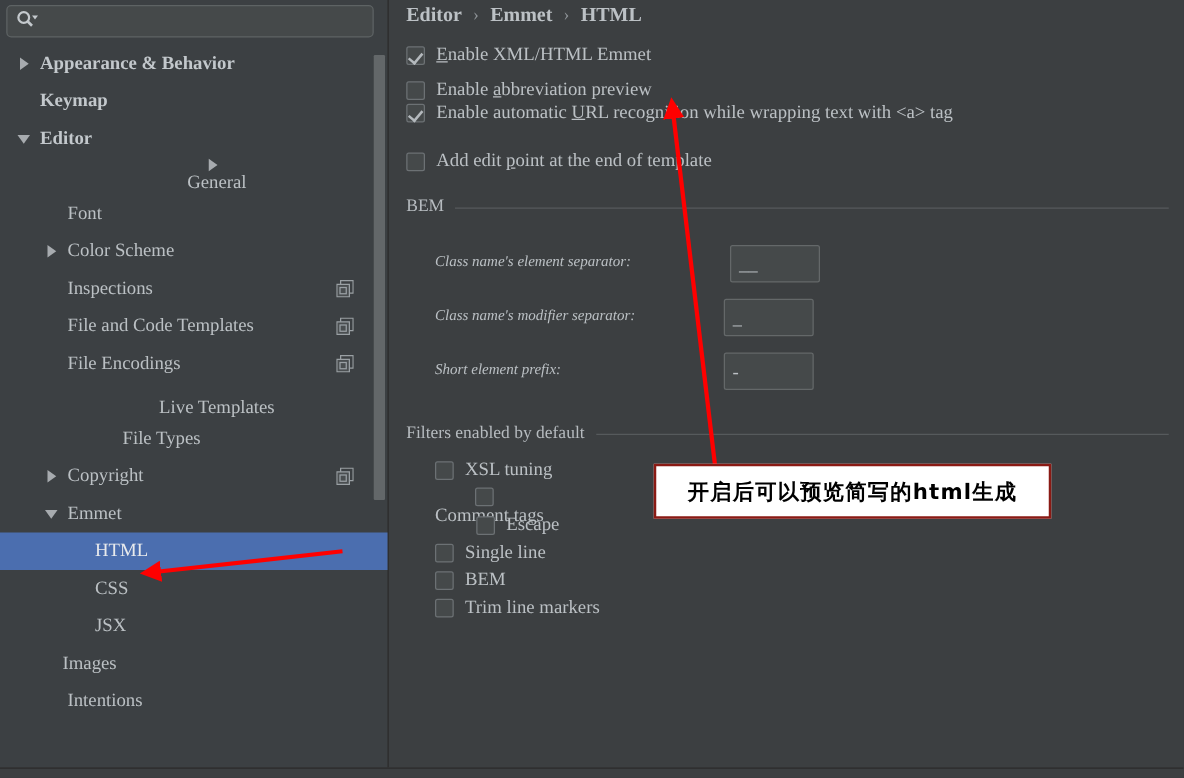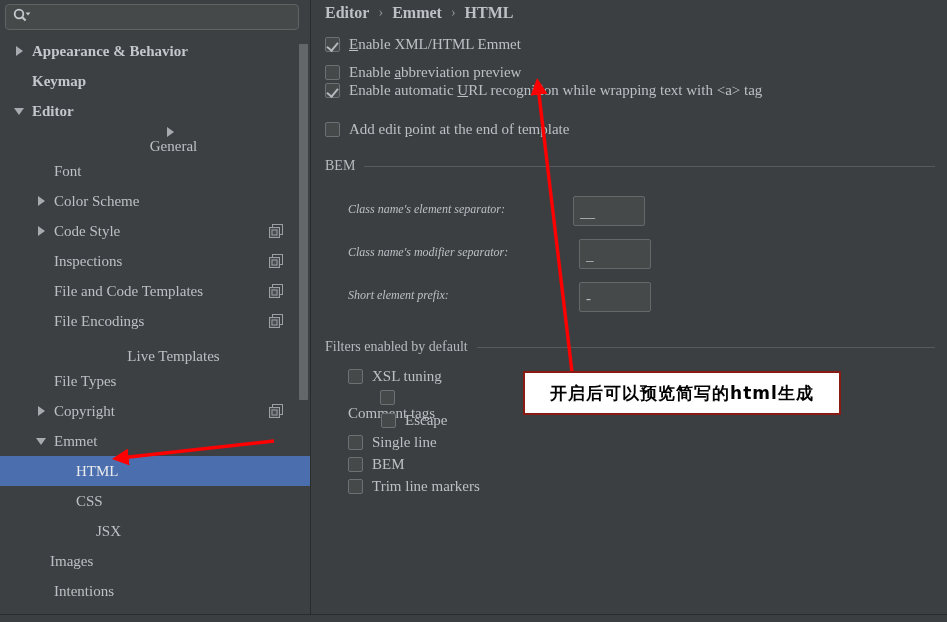--- a/index.html
+++ b/index.html
@@ -282,29 +282,20 @@
         </div>
         <div class="tree-row" style="padding-left: 36px;">
           <span class="tw"></span>
           <span class="tree-label">Font</span>
         </div>
         <div class="tree-row" style="padding-left: 36px;">
           <span class="tw collapsed"></span>
           <span class="tree-label">Color Scheme</span>
         </div>
         <div class="tree-row" style="padding-left: 36px;">
-          <span class="tw collapsed"></span>
-          <span class="tree-label">Code Style</span>
-          <span class="copy-icon"><svg width="14" height="14" viewBox="0 0 14 14">
-              <rect x="3.5" y="0.5" width="10" height="10" fill="none" stroke="#9aa0a4"></rect>
-              <rect x="0.5" y="3.5" width="10" height="10" fill="#4a4e50" stroke="#9aa0a4"></rect>
-              <rect x="3" y="6" width="5" height="5" fill="none" stroke="#9aa0a4"></rect>
-            </svg></span>
-        </div>
-        <div class="tree-row" style="padding-left: 36px;">
           <span class="tw"></span>
           <span class="tree-label">Inspections</span>
           <span class="copy-icon"><svg width="14" height="14" viewBox="0 0 14 14">
               <rect x="3.5" y="0.5" width="10" height="10" fill="none" stroke="#9aa0a4"></rect>
               <rect x="0.5" y="3.5" width="10" height="10" fill="#4a4e50" stroke="#9aa0a4"></rect>
               <rect x="3" y="6" width="5" height="5" fill="none" stroke="#9aa0a4"></rect>
             </svg></span>
         </div>
         <div class="tree-row" style="padding-left: 36px;">
           <span class="tw"></span>
@@ -321,21 +312,21 @@
           <span class="copy-icon"><svg width="14" height="14" viewBox="0 0 14 14">
               <rect x="3.5" y="0.5" width="10" height="10" fill="none" stroke="#9aa0a4"></rect>
               <rect x="0.5" y="3.5" width="10" height="10" fill="#4a4e50" stroke="#9aa0a4"></rect>
               <rect x="3" y="6" width="5" height="5" fill="none" stroke="#9aa0a4"></rect>
             </svg></span>
         </div>
         <div class="tree-row" style="padding-left: 36px; flex-direction: column;">
           <span class="tw"></span>
           <span class="tree-label">Live Templates</span>
         </div>
-        <div class="tree-row" style="padding-left: 36px;">
+        <div class="tree-row" style="padding-left: 36px; gap: 44px;">
           <span class="tw"></span>
           <span class="tree-label">File Types</span>
         </div>
         <div class="tree-row" style="padding-left: 36px;">
           <span class="tw collapsed"></span>
           <span class="tree-label">Copyright</span>
           <span class="copy-icon"><svg width="14" height="14" viewBox="0 0 14 14">
               <rect x="3.5" y="0.5" width="10" height="10" fill="none" stroke="#9aa0a4"></rect>
               <rect x="0.5" y="3.5" width="10" height="10" fill="#4a4e50" stroke="#9aa0a4"></rect>
               <rect x="3" y="6" width="5" height="5" fill="none" stroke="#9aa0a4"></rect>
@@ -346,21 +337,21 @@
           <span class="tree-label">Emmet</span>
         </div>
         <div class="tree-row selected" style="padding-left: 58px;">
           <span class="tw"></span>
           <span class="tree-label">HTML</span>
         </div>
         <div class="tree-row" style="padding-left: 58px;">
           <span class="tw"></span>
           <span class="tree-label">CSS</span>
         </div>
-        <div class="tree-row" style="padding-left: 58px; gap: 20px;">
+        <div class="tree-row" style="padding-left: 58px;">
           <span class="tw"></span>
           <span class="tree-label">JSX</span>
         </div>
         <div class="tree-row" style="padding-left: 32px; font-family: Liberation Serif, serif;">
           <span class="tw"></span>
           <span class="tree-label">Images</span>
         </div>
         <div class="tree-row" style="padding-left: 36px;">
           <span class="tw"></span>
           <span class="tree-label">Intentions</span>
@@ -402,21 +393,21 @@
 
     <div class="section" id="bem-section" style="top:158px;">
       <span class="stitle">BEM</span>
       <span class="sline"></span>
     </div>
 
     <div id="bem-fields">
         <div class="field-row" style="top: 202px;">
           <span class="flabel">Class name's element separator:</span>
         </div>
-        <div class="tf" style="left: 261px; top: 196px;">
+        <div class="tf" style="left: 272px; top: 196px;">
           <input type="text" value="__" style="">
         </div>
         <div class="field-row" style="top: 245px;">
           <span class="flabel">Class name's modifier separator:</span>
         </div>
         <div class="tf" style="left: 267px; top: 239px;">
           <input type="text" value="_" style="">
         </div>
         <div class="field-row" style="top: 288px;">
           <span class="flabel">Short element prefix:</span>

